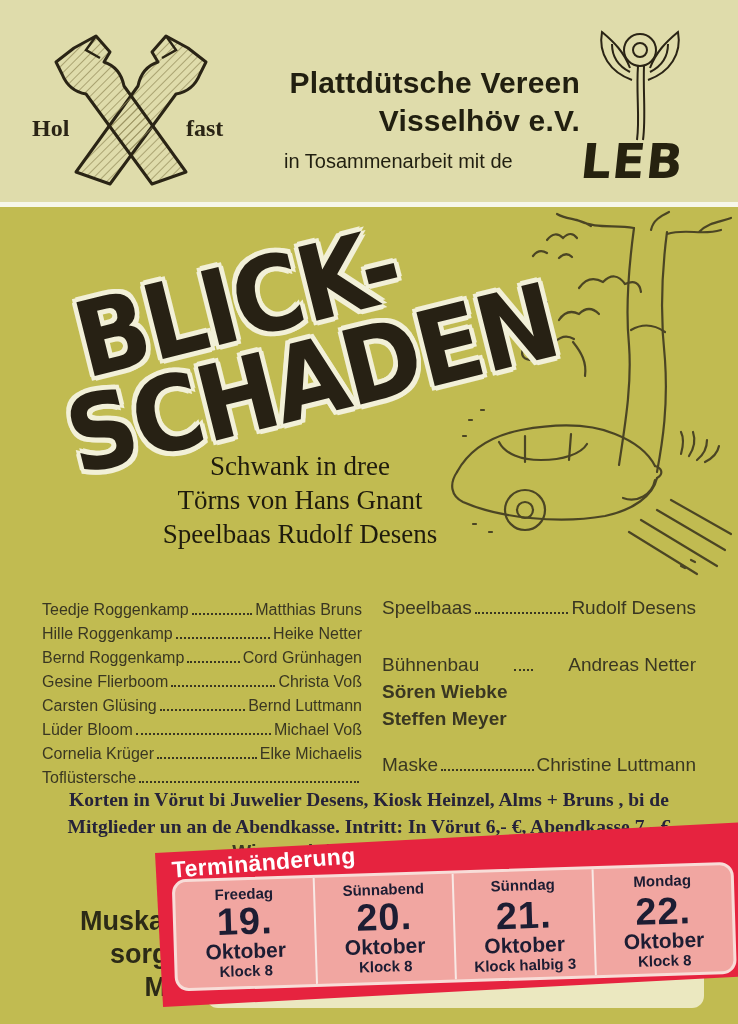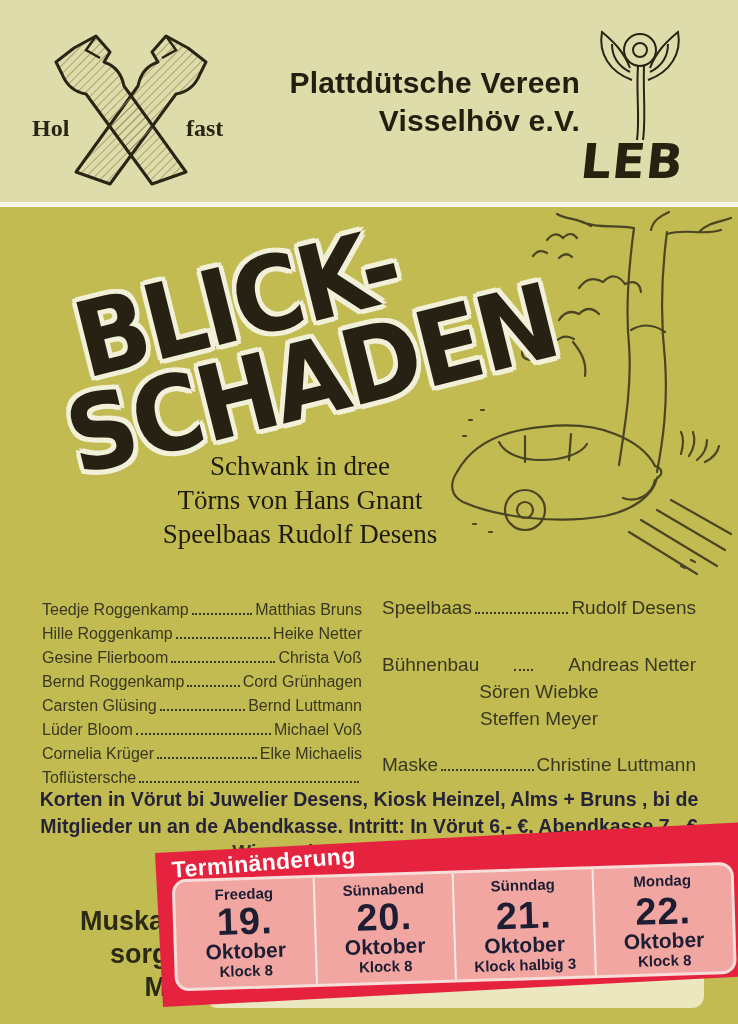--- a/index.html
+++ b/index.html
@@ -68,29 +68,29 @@
   .credits {
     position: absolute; left: 382px; top: 596px; width: 314px;
     font-size: 19px; line-height: 24px; color: #3a3722;
   }
   .cc-row { display: flex; align-items: baseline; }
   .leader {
     flex: 1 1 auto; min-width: 10px;
     border-bottom: 2px dotted #3a3722;
     margin: 0 3px 4px 3px;
   }
-  .cc-row.right-only { justify-content: center; }
+  .cc-row.right-only { justify-content: flex-start; font-weight: bold; }
   .credits .gap-lg { margin-bottom: 33px; }
   .credits .gap-sm { margin-bottom: 3px; gap: 32px; }
   .credits .gap-md { margin-bottom: 22px; }
   
   .tickets {
     position: absolute; left: 26px; top: 786px; width: 686px;
     text-align: center;
-    font-family: Liberation Sans, sans-serif;
+    font-family: Liberation Serif, serif;
     font-weight: bold; font-size: 19.5px; line-height: 27px;
     color: #262339;
   }
   .venue {
     position: absolute; left: 200px; top: 841px; width: 525px;
     text-align: center; font-weight: bold; font-size: 20px;
     color: #3a3923; z-index: 1;
   }
   .venue-name {
     color: #6a7482; margin-left: 6px;
@@ -164,20 +164,21 @@
       </g>
       <text x="6" y="112" font-family="Liberation Serif, serif" font-weight="bold" font-size="24" fill="#2a2415">Hol</text>
       <text x="160" y="112" font-family="Liberation Serif, serif" font-weight="bold" font-size="24" fill="#2a2415">fast</text>
     </svg>
 
     <div class="org-title">
       <div>Plattdütsche Vereen</div>
       <div>Visselhöv e.V.</div>
     </div>
 
+    <div class="coop-line">in Tosammenarbeit mit de</div>
 
     <svg class="leb-logo" width="160" height="170" viewBox="0 0 160 170">
       <g fill="none" stroke="#2a2415" stroke-width="2">
         <circle cx="80" cy="32" r="16"></circle>
         <circle cx="80" cy="32" r="7"></circle>
         <path d="M78,48 C76,75 80,100 77,122 M84,48 C83,75 86,100 83,122"></path>
         <path d="M72,62 C50,54 38,36 42,14 C54,24 64,34 70,50"></path>
         <path d="M70,54 C58,48 52,38 52,26"></path>
         <path d="M88,62 C110,54 122,36 118,14 C106,24 96,34 90,50"></path>
         <path d="M90,54 C102,48 108,38 108,26"></path>
@@ -241,28 +242,28 @@
       <span>Teedje Roggenkamp</span>
       <span class="leader"></span>
       <span>Matthias Bruns</span>
     </div>
     <div class="cc-row">
       <span>Hille Roggenkamp</span>
       <span class="leader"></span>
       <span>Heike Netter</span>
     </div>
     <div class="cc-row">
+      <span>Bernd Roggenkamp</span>
+      <span class="leader"></span>
+      <span>Cord Grünhagen</span>
+    </div>
+    <div class="cc-row">
       <span>Gesine Flierboom</span>
       <span class="leader"></span>
       <span>Christa Voß</span>
-    </div>
-    <div class="cc-row">
-      <span>Bernd Roggenkamp</span>
-      <span class="leader"></span>
-      <span>Cord Grünhagen</span>
     </div>
     <div class="cc-row">
       <span>Carsten Glüsing</span>
       <span class="leader"></span>
       <span>Bernd Luttmann</span>
     </div>
     <div class="cc-row">
       <span>Lüder Bloom</span>
       <span class="leader"></span>
       <span>Michael Voß</span>

